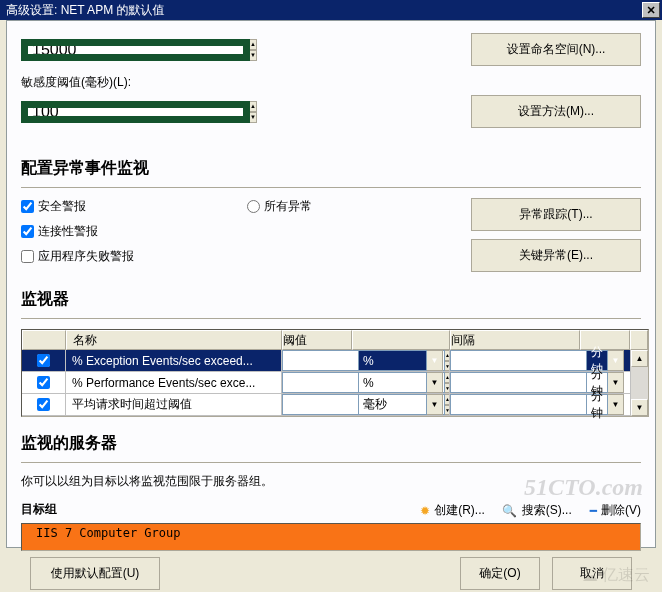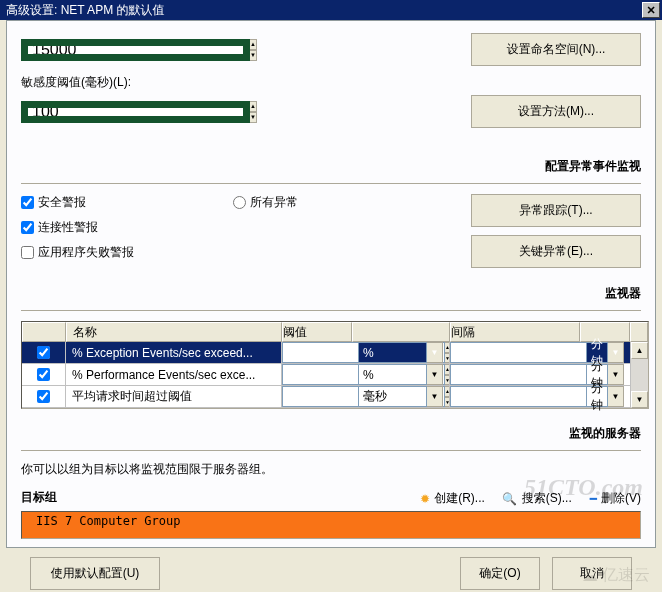--- a/index.html
+++ b/index.html
@@ -73,21 +73,21 @@
 .btn {
   height: 33px;
   min-width: 170px;
   background: #ece9d8;
   border: 1px solid #aca899;
   font-size: 12px;
   cursor: pointer;
   padding: 0 10px;
 }
 .label { font-size: 12px; color: #000; }
-.section-title { font-weight: bold; font-size: 12px; margin-bottom: 8px; text-align: right; }
+.section-title { font-weight: bold; font-size: 16px; margin-bottom: 8px; }
 hr.sep { border: none; border-top: 1px solid #aca899; margin: 2px 0 10px 0; }
 .checkbox-row { display: flex; align-items: center; margin-bottom: 8px; gap: 4px; }
 .checkbox-row input[type=checkbox] { width: 13px; height: 13px; }
 .radio-row { display: flex; align-items: center; gap: 4px; }
 .radio-row input[type=radio] { width: 13px; height: 13px; }
 
 .table-wrap { border: 1px inset #aca899; background: white; }
 .thead {
   display: flex;
   background: #ece9d8;
@@ -238,21 +238,21 @@
       </div>
       <div style="flex:1"></div>
       <button class="btn">设置方法(M)...</button>
     </div>
 
     <div style="height:22px"></div>
 
     <div class="section-title">配置异常事件监视</div>
     <hr class="sep">
 
-    <div style="display:flex; gap:2px;">
+    <div style="display:flex; gap:16px;">
       <div style="width:210px;">
         <div class="checkbox-row">
           <input type="checkbox" checked="" style="">
           <span>安全警报</span>
         </div>
         <div class="checkbox-row">
           <input type="checkbox" checked="" style="">
           <span>连接性警报</span>
         </div>
         <div class="checkbox-row">

